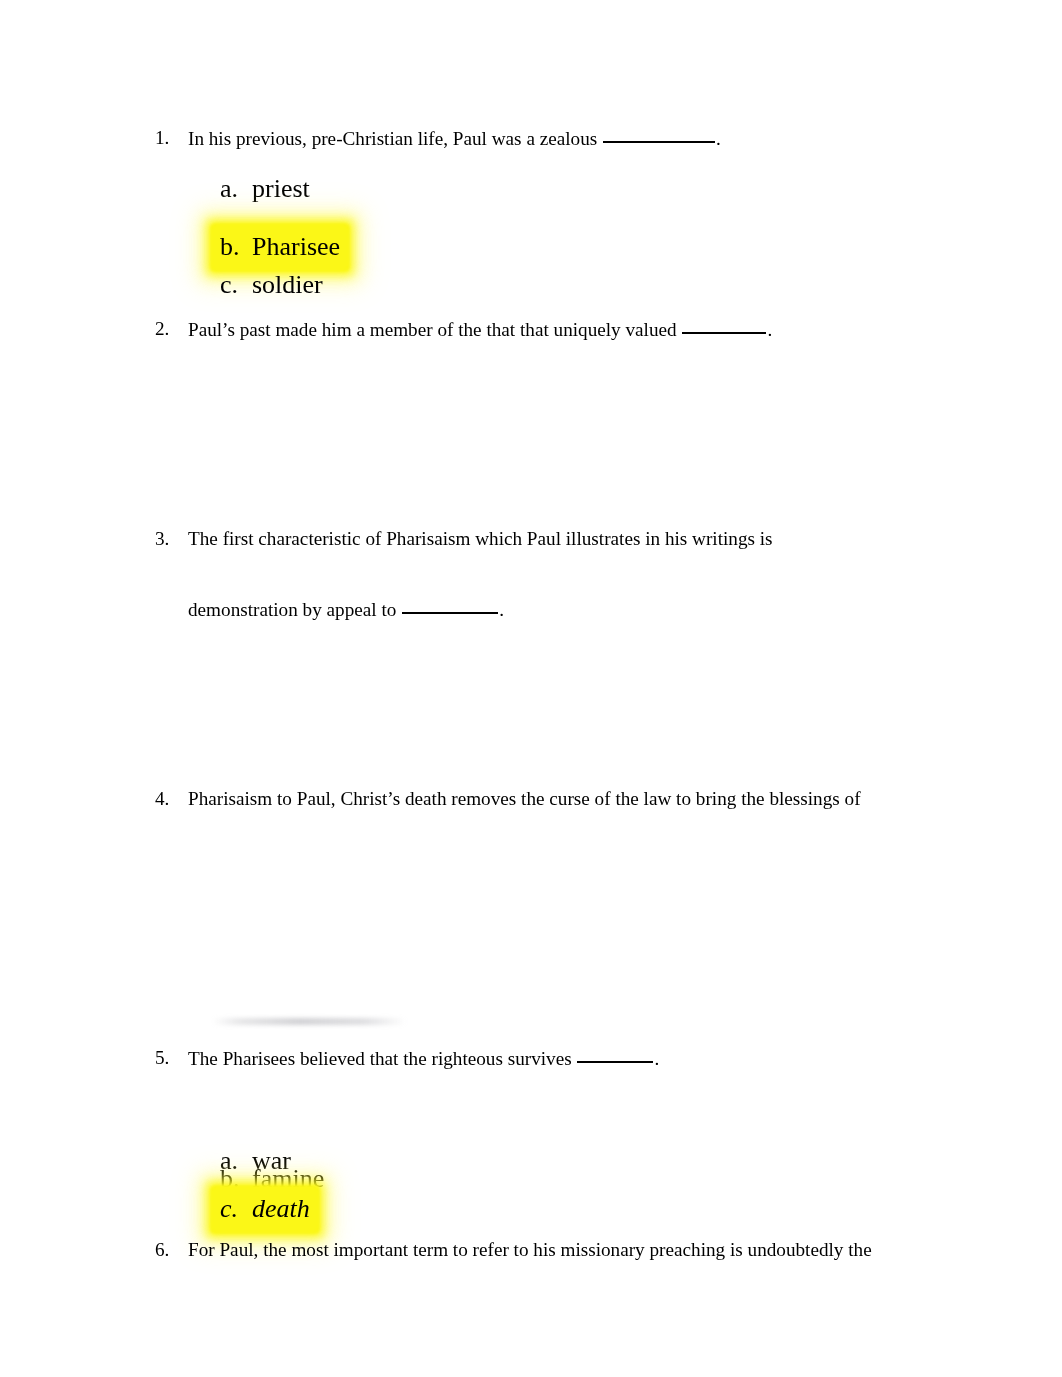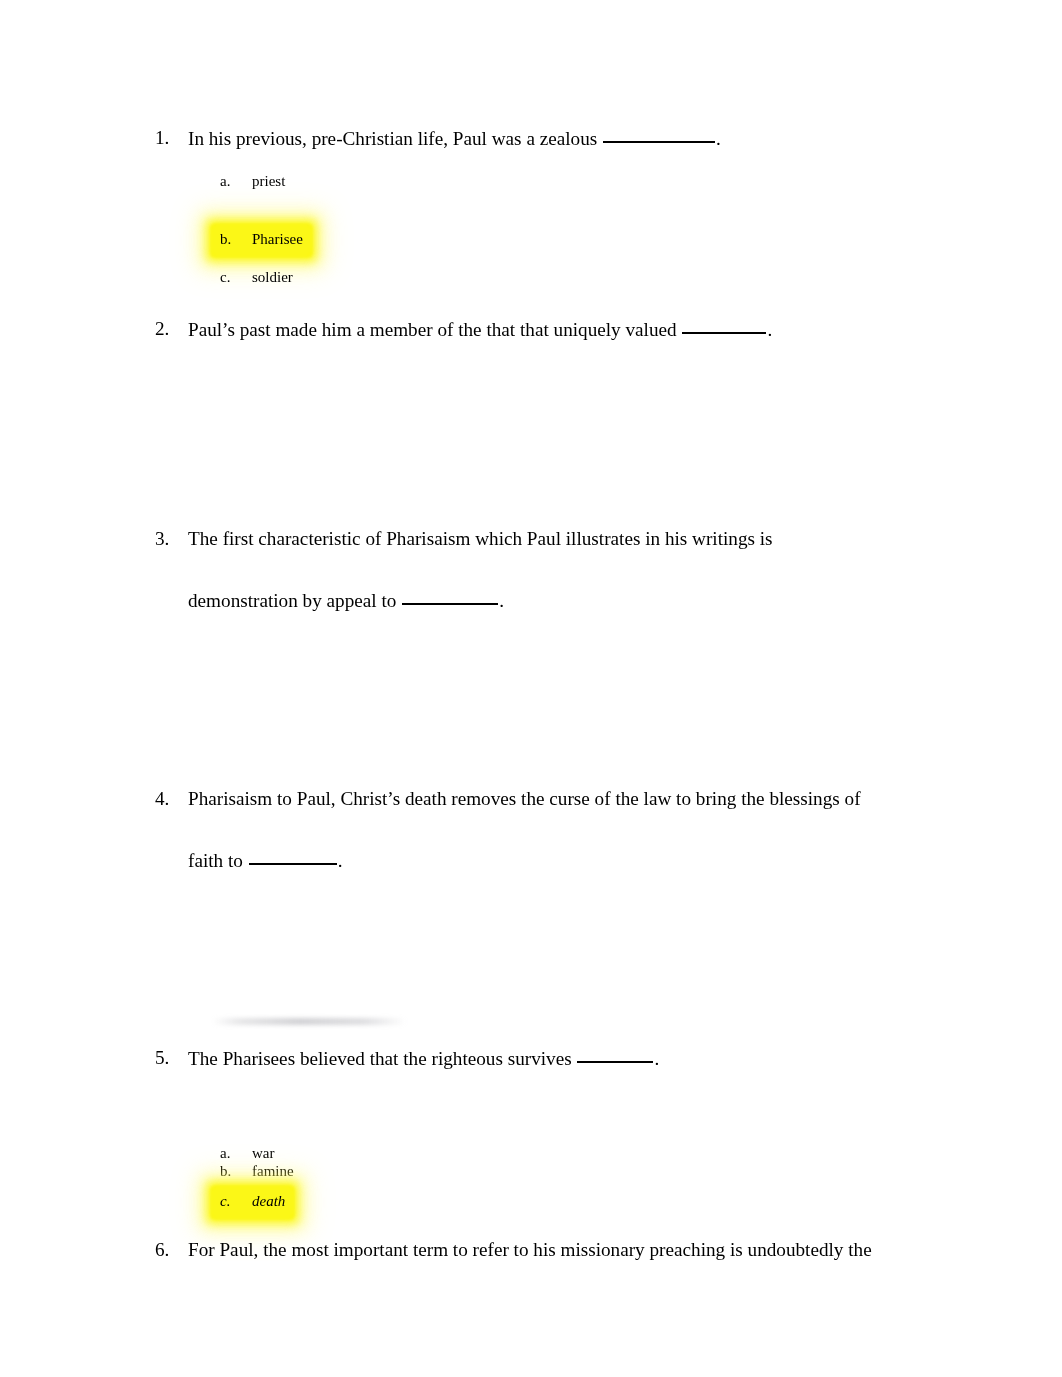--- a/index.html
+++ b/index.html
@@ -32,28 +32,28 @@
     display: block;
     white-space: normal;
   }
   .q-block .q-marker {
     position: absolute;
     left: 0;
     top: 0;
   }
   .q-line2 {
     display: block;
-    margin-top: 36px;
+    margin-top: 45px;
   }
 
   
   .opt-row {
     position: absolute;
     left: 220px;
-    font-size: 15px;
+    font-size: 26px;
     line-height: 1.30;
     white-space: nowrap;
   }
   .opt-letter {
     display: inline-block;
     width: 32px;
   }
   .opt-label {
     display: inline-block;
   }
@@ -136,21 +136,21 @@
 
   <div class="q-block" style="top:527px;">
     <span class="q-marker">3.</span>
     <span class="q-body"><span>The first characteristic of Pharisaism which Paul illustrates in his writings is</span><span class="q-line2"><span>demonstration by appeal to </span><span class="blank" style="width:96px;"></span><span>.</span></span></span>
   </div>
 
   <div style="position:absolute;left:188px;top:620px;width:740px;height:160px;"></div>
 
   <div class="q-block" style="top:787px;">
     <span class="q-marker">4.</span>
-    <span class="q-body"><span>Pharisaism to Paul, Christ’s death removes the curse of the law to bring the blessings of</span><span class="q-line2"><span>faith to </span><span class="blank" style="width:88px;"></span><span>.</span></span></span>
+    <span class="q-body"><span>Pharisaism to Paul, Christ’s death removes the curse of the law to bring the blessings of</span></span>
   </div>
 
   <div style="position:absolute;left:188px;top:880px;width:740px;height:150px;"></div>
 
   <div class="smudge"></div>
 
   <div class="q-block" style="top:1046px;">
     <span class="q-marker">5.</span>
     <span class="q-body"><span>The Pharisees believed that the righteous survives </span><span class="blank" style="width:76px;"></span><span>.</span></span>
   </div>

